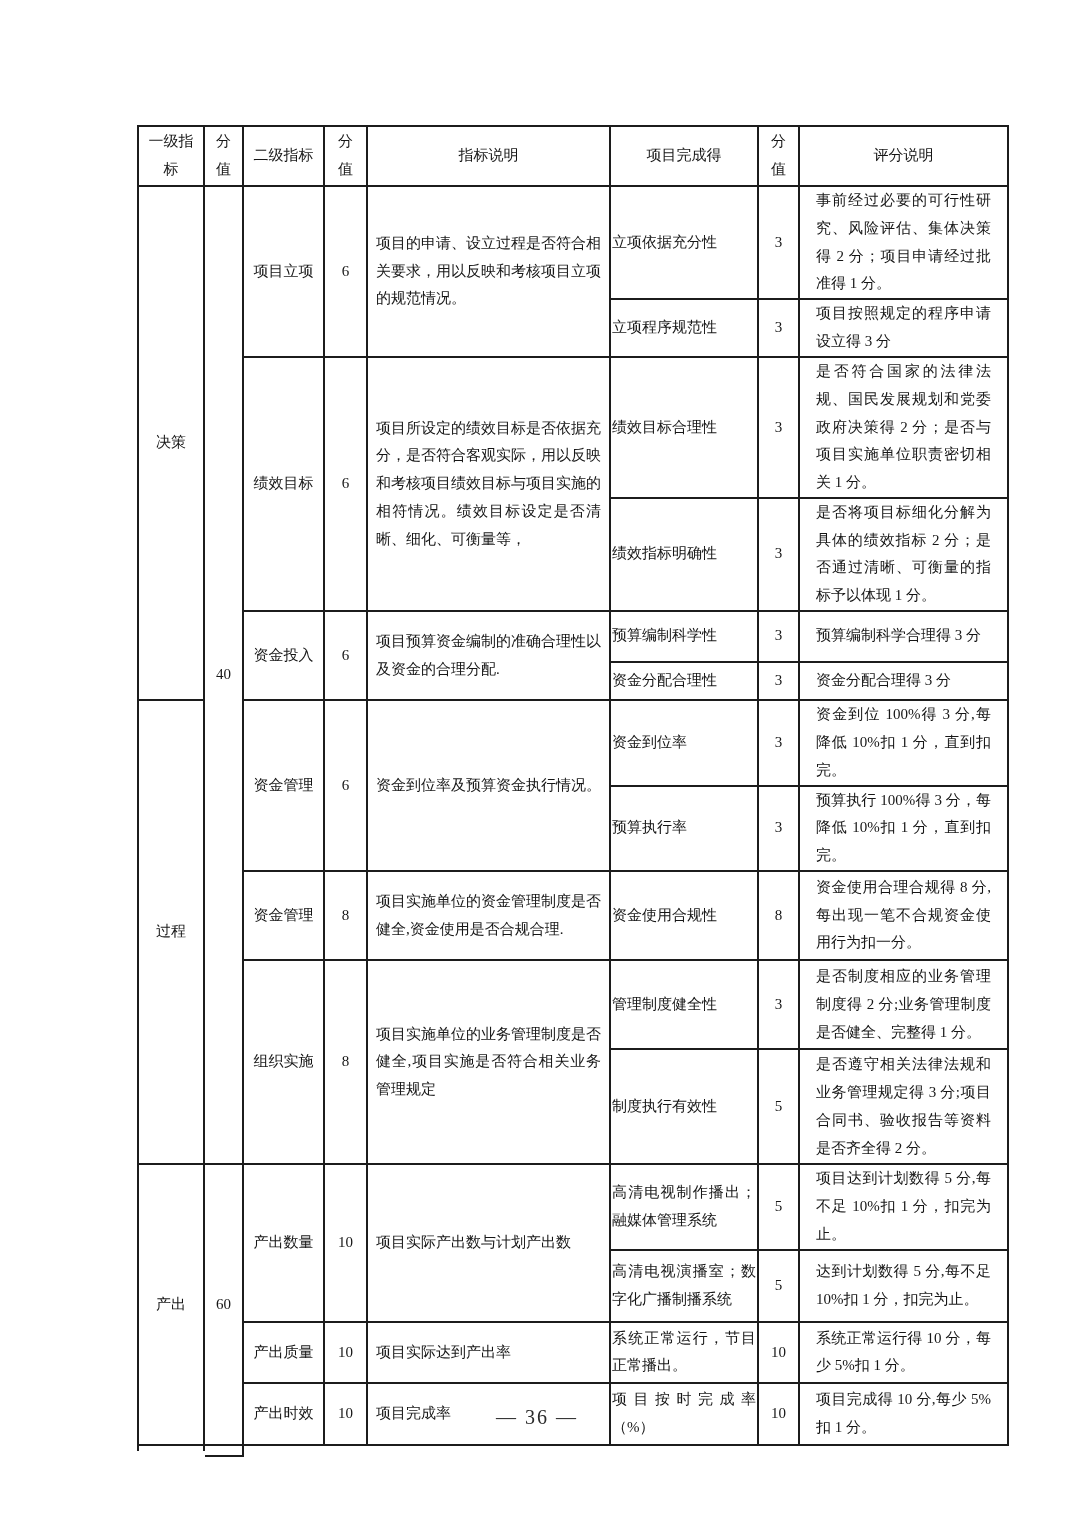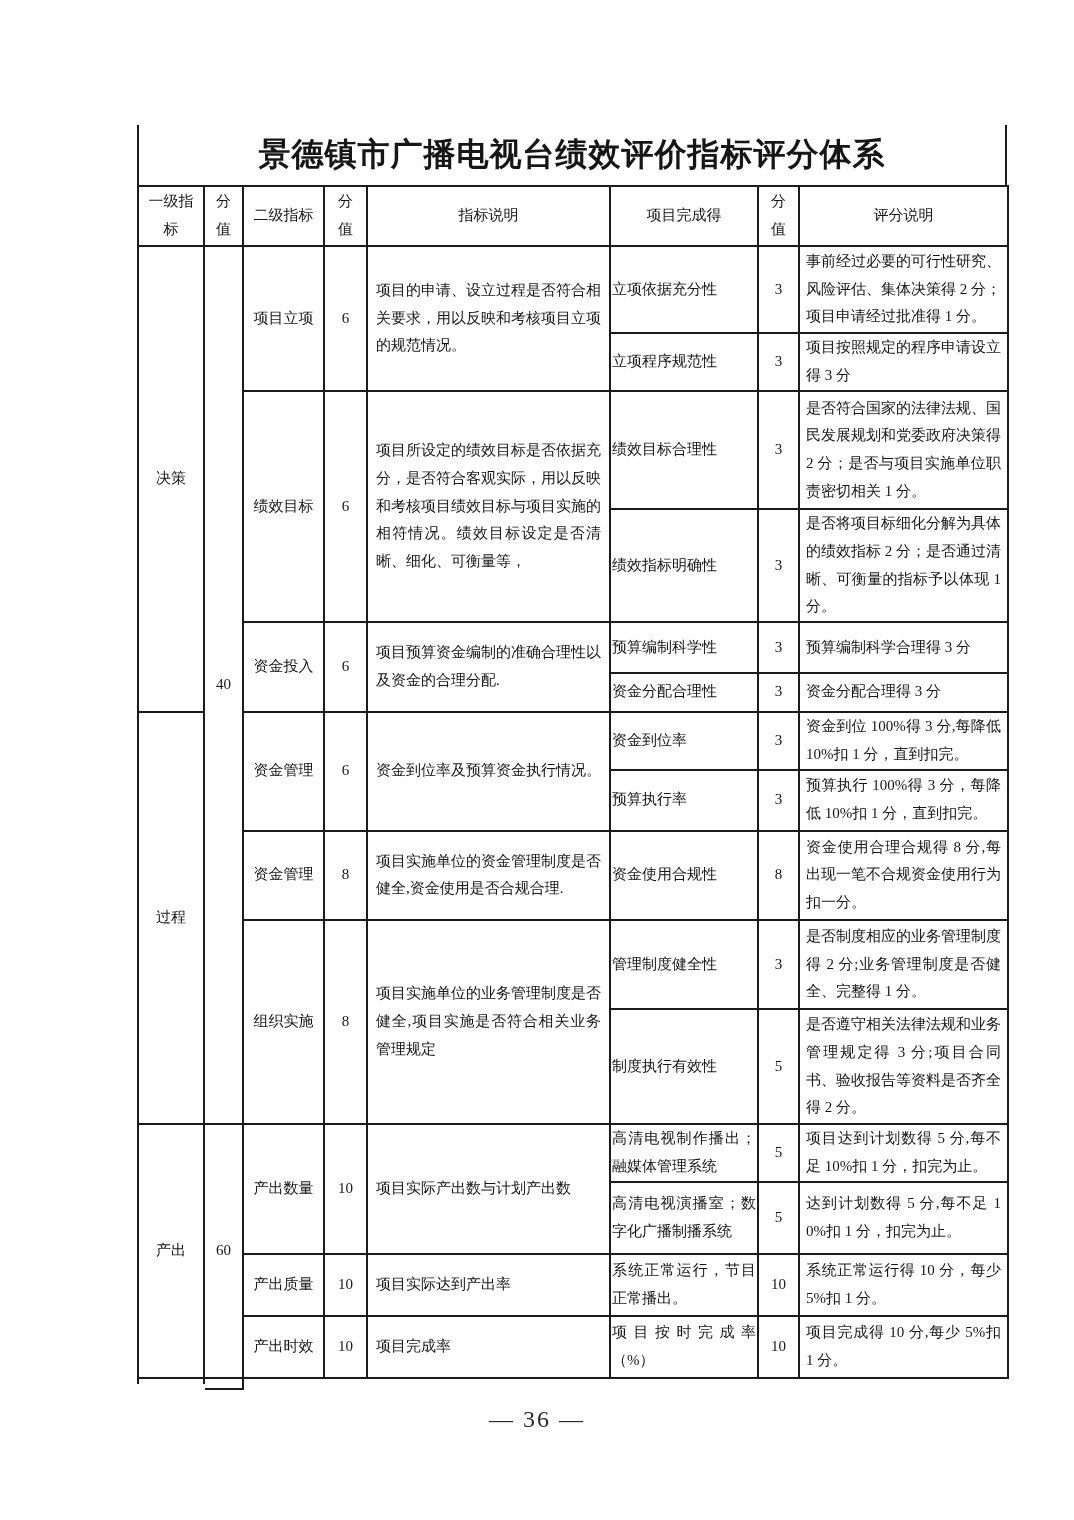--- a/index.html
+++ b/index.html
@@ -59,21 +59,21 @@
   td.l3cell {
     text-align: justify;
     padding: 0 1px;
   }
   td.desccell {
     text-align: justify;
     padding: 16px 8px;
   }
   td.notecell {
     text-align: justify;
-    padding: 0 6px;
+    padding: 0 16px;
   }
   .tail {
     display: flex;
     margin-top: 0px;
     height: 10px;
   }
   .tail-c1 {
     width: 64px;
     height: 5px;
     border-left: 2px solid #1c1c1c;
@@ -84,33 +84,30 @@
     height: 9px;
     border-right: 2px solid #1c1c1c;
     border-bottom: 2px solid #1c1c1c;
   }
   .page-number {
     position: absolute;
     top: 1406px;
     left: 0;
     width: 1074px;
     text-align: center;
-    font-size: 24px;
+    font-size: 20px;
     letter-spacing: 2px;
     color: #2a2a2a;
   }
 </style>
 </head>
 <body>
 
 <div class="sheet">
 
-  <div class="title-block">
-    <div class="doc-title">景德镇市广播电视台绩效评价指标评分体系</div>
-  </div>
 
   <table class="score-table">
     <colgroup>
       <col style="width:66px">
         <col style="width:39px">
         <col style="width:81px">
         <col style="width:43px">
       <col style="width:243px">
         <col style="width:148px">
         <col style="width:41px">

